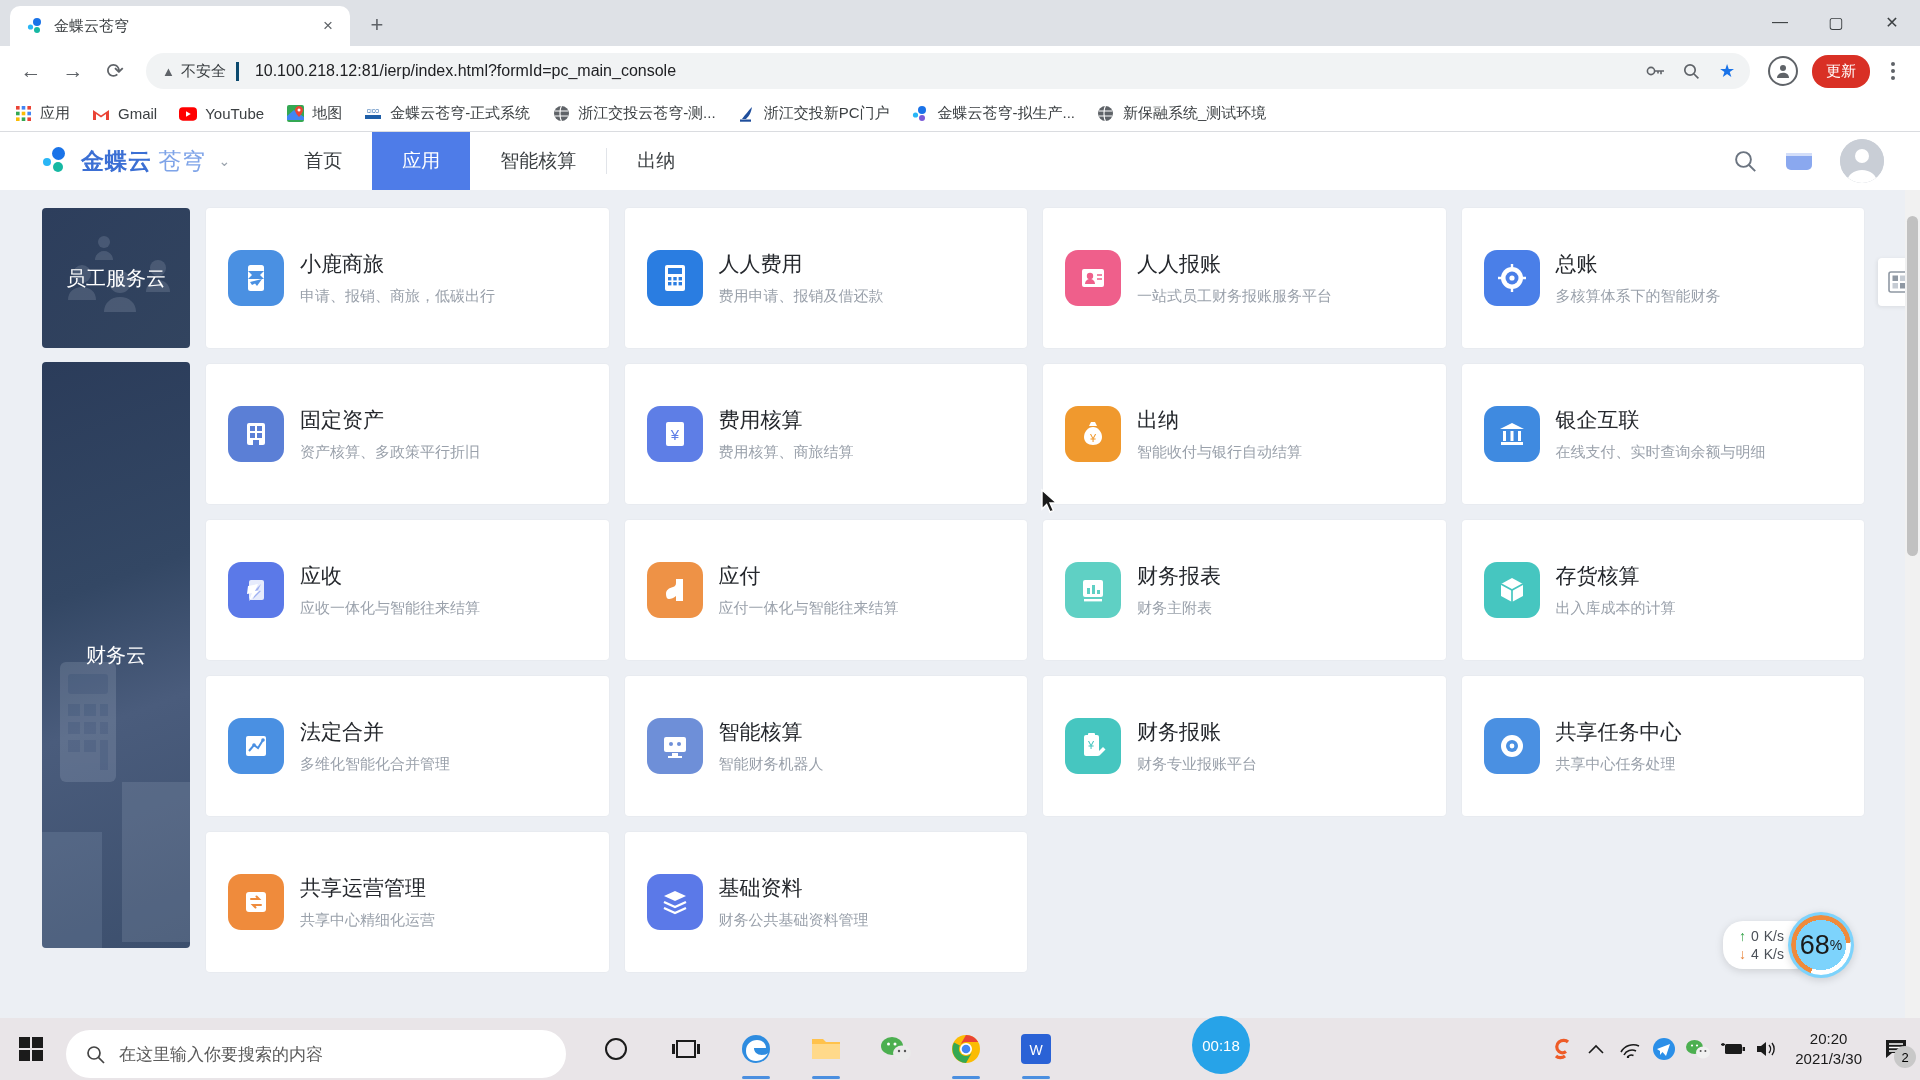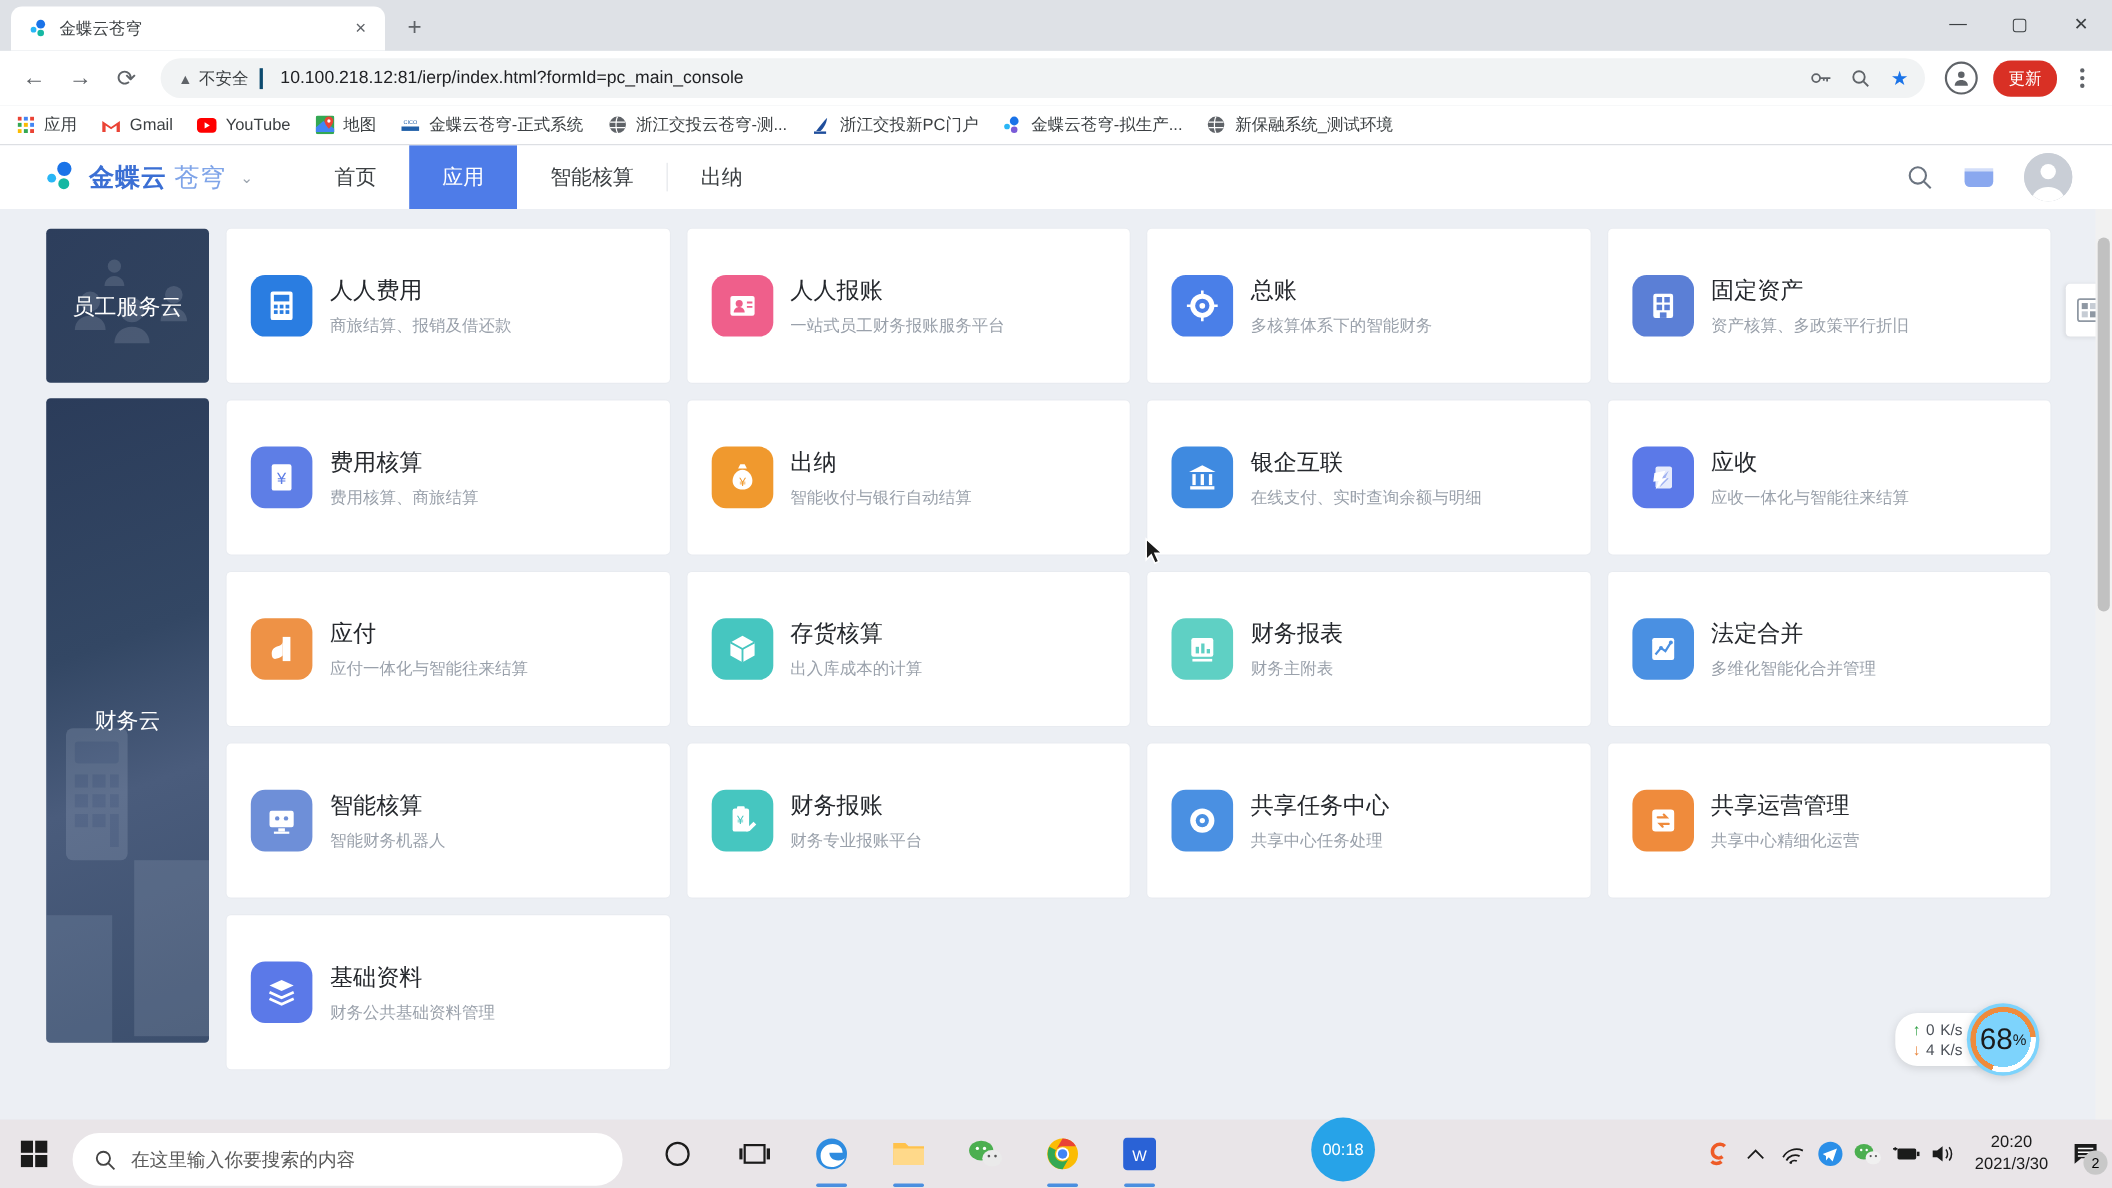--- a/index.html
+++ b/index.html
@@ -369,37 +369,50 @@
                 <rect x="80" y="420" width="70" height="160" fill="#b9c6da"></rect>
                 <rect x="0" y="470" width="60" height="120" fill="#aab9d0"></rect>
               </svg>
             </div>
             <span>财务云</span>
           </div>
         </div>
 
         <div class="cardcol">
 
+          <div class="card">
+            <span class="card-ico" style="background:#4a90e2">
+              <svg width="32" height="32" viewBox="0 0 32 32">
+                  <rect x="8" y="3" width="16" height="26" rx="2.5" fill="#fff"></rect>
+                  <path d="M8 9l16 0-4 4 4 4-16 0 4-4z" fill="#4a90e2"></path>
+                  <path d="M10 20l12-3-5 7-2-2.5-3 1.5z" fill="#4a90e2"></path>
+                </svg>
+            </span>
+            <span class="card-txt">
+              <span class="card-title">小鹿商旅</span>
+              <span class="card-sub">申请、报销、商旅，低碳出行</span>
+            </span>
+          </div>
 
           <div class="card">
             <span class="card-ico" style="background:#2a7de1">
               <svg width="30" height="30" viewBox="0 0 30 30">
                   <rect x="5" y="2" width="20" height="26" rx="2" fill="#fff"></rect>
                   <rect x="8" y="5" width="14" height="6" fill="#2a7de1"></rect>
                   <rect x="8" y="14" width="3.4" height="3.4" fill="#2a7de1"></rect>
                   <rect x="13.3" y="14" width="3.4" height="3.4" fill="#2a7de1"></rect>
                   <rect x="18.6" y="14" width="3.4" height="3.4" fill="#2a7de1"></rect>
                   <rect x="8" y="19" width="3.4" height="3.4" fill="#2a7de1"></rect>
                   <rect x="13.3" y="19" width="3.4" height="3.4" fill="#2a7de1"></rect>
                   <rect x="18.6" y="19" width="3.4" height="3.4" fill="#2a7de1"></rect>
                 </svg>
             </span>
             <span class="card-txt">
               <span class="card-title">人人费用</span>
-              <span class="card-sub">商旅结算、报销及借还款</span>
+              <span class="card-sub">费用申请、报销及借还款</span>
             </span>
           </div>
 
 
           <div class="card">
             <span class="card-ico" style="background:#ef5f8b">
               <svg width="30" height="30" viewBox="0 0 30 30">
                   <rect x="4" y="6" width="22" height="18" rx="2" fill="#fff"></rect>
                   <circle cx="12" cy="13" r="3.2" fill="#ef5f8b"></circle>
                   <path d="M7 21c0-3 2.4-5 5-5s5 2 5 5z" fill="#ef5f8b"></path>
@@ -508,46 +521,46 @@
                   <path d="M6 19c0-4 3-6 7-7 2-.6 3-2 3-4v13c-2 2-5 3-7 3-2 0-3-2-3-5z" fill="#fff"></path>
                 </svg>
             </span>
             <span class="card-txt">
               <span class="card-title">应付</span>
               <span class="card-sub">应付一体化与智能往来结算</span>
             </span>
           </div>
 
           <div class="card">
-            <span class="card-ico" style="background:#46c6c0">
-              <svg width="30" height="30" viewBox="0 0 30 30">
-                  <path d="M15 3l11 6v12l-11 6-11-6V9z" fill="#fff"></path>
-                  <path d="M4 9l11 6 11-6" stroke="#46c6c0" stroke-width="1.7" fill="none"></path>
-                  <path d="M15 15v12" stroke="#46c6c0" stroke-width="1.7"></path>
-                </svg>
-            </span>
-            <span class="card-txt">
-              <span class="card-title">存货核算</span>
-              <span class="card-sub">出入库成本的计算</span>
-            </span>
-          </div>
-
-          <div class="card">
             <span class="card-ico" style="background:#5fd0c4">
               <svg width="30" height="30" viewBox="0 0 30 30">
                   <rect x="5" y="5" width="20" height="17" rx="2" fill="#fff"></rect>
                   <rect x="9" y="13" width="3" height="6" fill="#5fd0c4"></rect>
                   <rect x="14" y="10" width="3" height="9" fill="#5fd0c4"></rect>
                   <rect x="19" y="15" width="3" height="4" fill="#5fd0c4"></rect>
                   <rect x="6" y="24" width="18" height="2.4" fill="#fff"></rect>
                 </svg>
             </span>
             <span class="card-txt">
               <span class="card-title">财务报表</span>
               <span class="card-sub">财务主附表</span>
+            </span>
+          </div>
+
+          <div class="card">
+            <span class="card-ico" style="background:#46c6c0">
+              <svg width="30" height="30" viewBox="0 0 30 30">
+                  <path d="M15 3l11 6v12l-11 6-11-6V9z" fill="#fff"></path>
+                  <path d="M4 9l11 6 11-6" stroke="#46c6c0" stroke-width="1.7" fill="none"></path>
+                  <path d="M15 15v12" stroke="#46c6c0" stroke-width="1.7"></path>
+                </svg>
+            </span>
+            <span class="card-txt">
+              <span class="card-title">存货核算</span>
+              <span class="card-sub">出入库成本的计算</span>
             </span>
           </div>
 
           <div class="card">
             <span class="card-ico" style="background:#4a90e2">
               <svg width="30" height="30" viewBox="0 0 30 30">
                   <rect x="5" y="5" width="20" height="20" rx="2" fill="#fff"></rect>
                   <path d="M8 20l5-6 4 3 5-8" stroke="#4a90e2" stroke-width="2" fill="none"></path>
                   <circle cx="13" cy="14" r="1.8" fill="#4a90e2"></circle>
                   <circle cx="22" cy="9" r="1.8" fill="#4a90e2"></circle>

